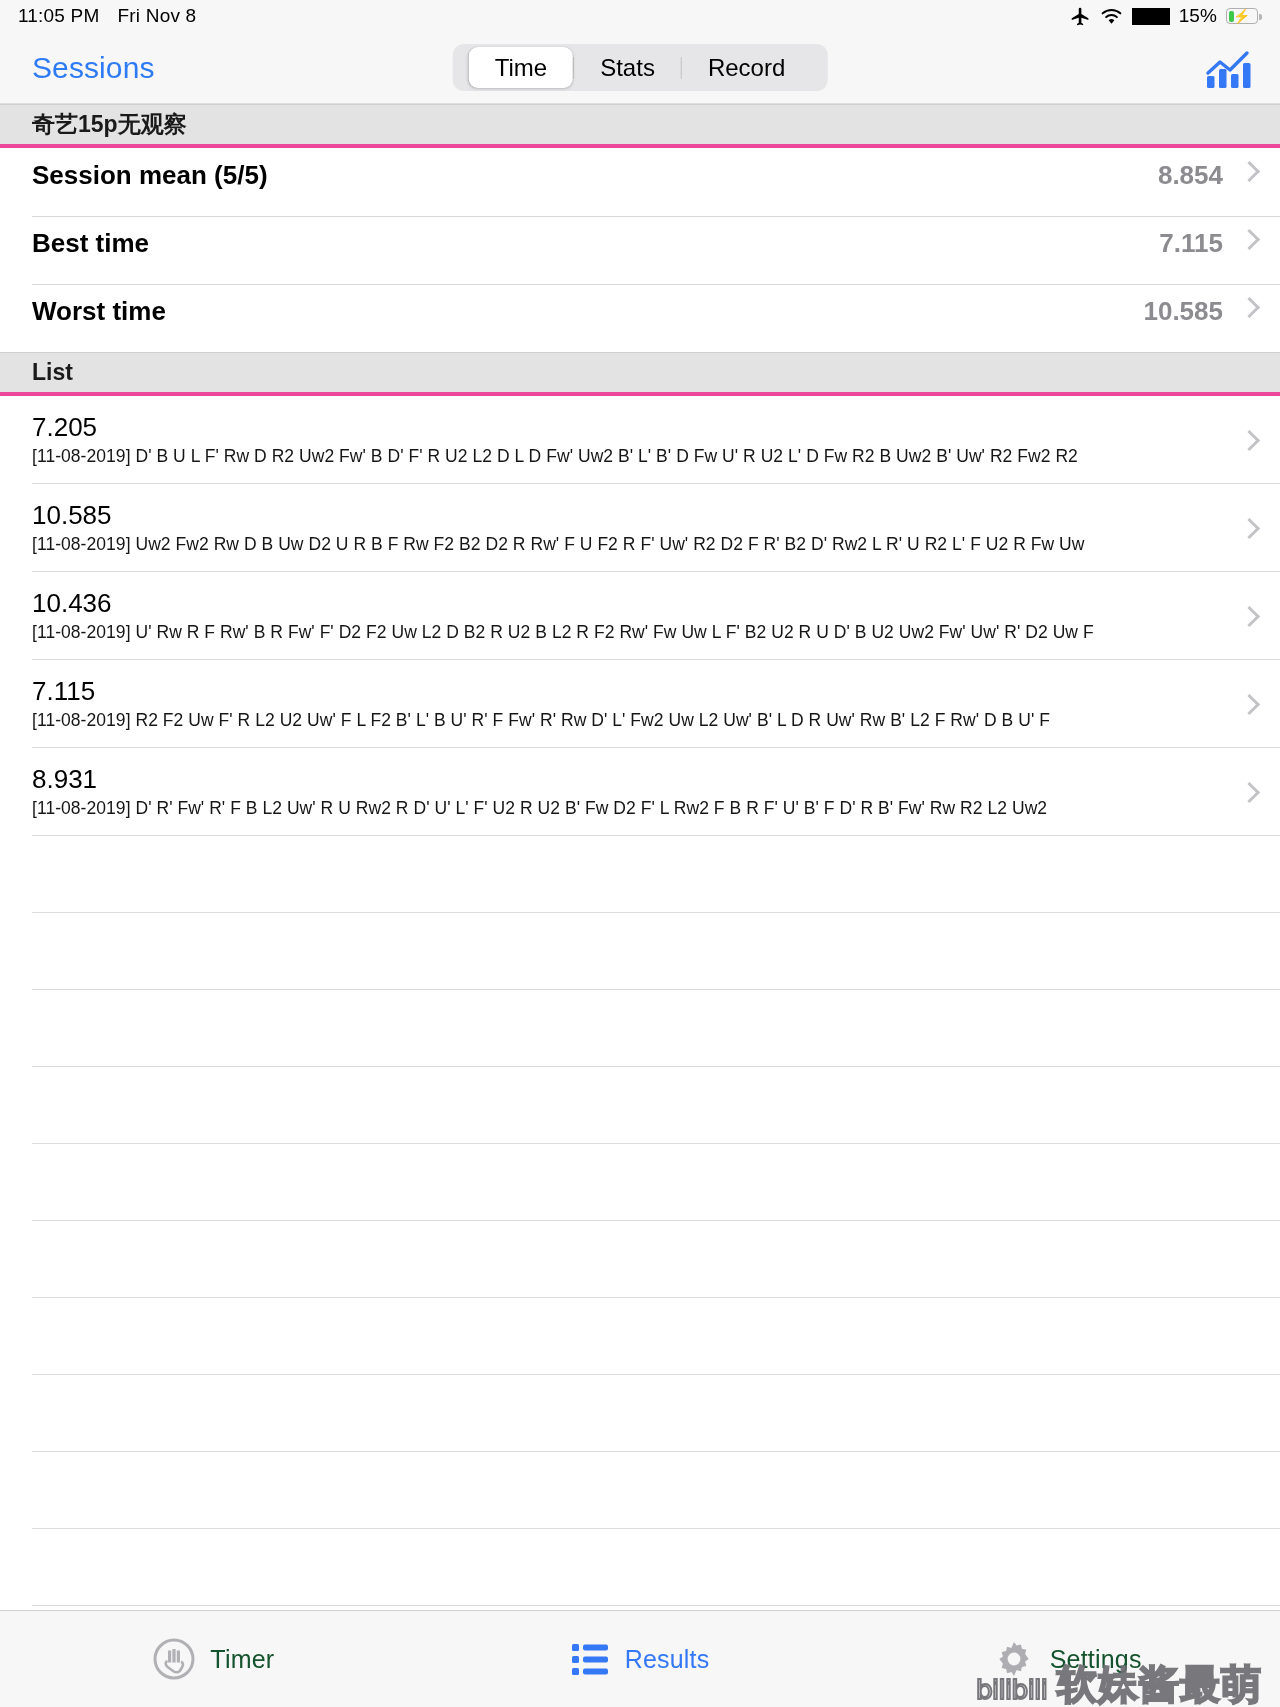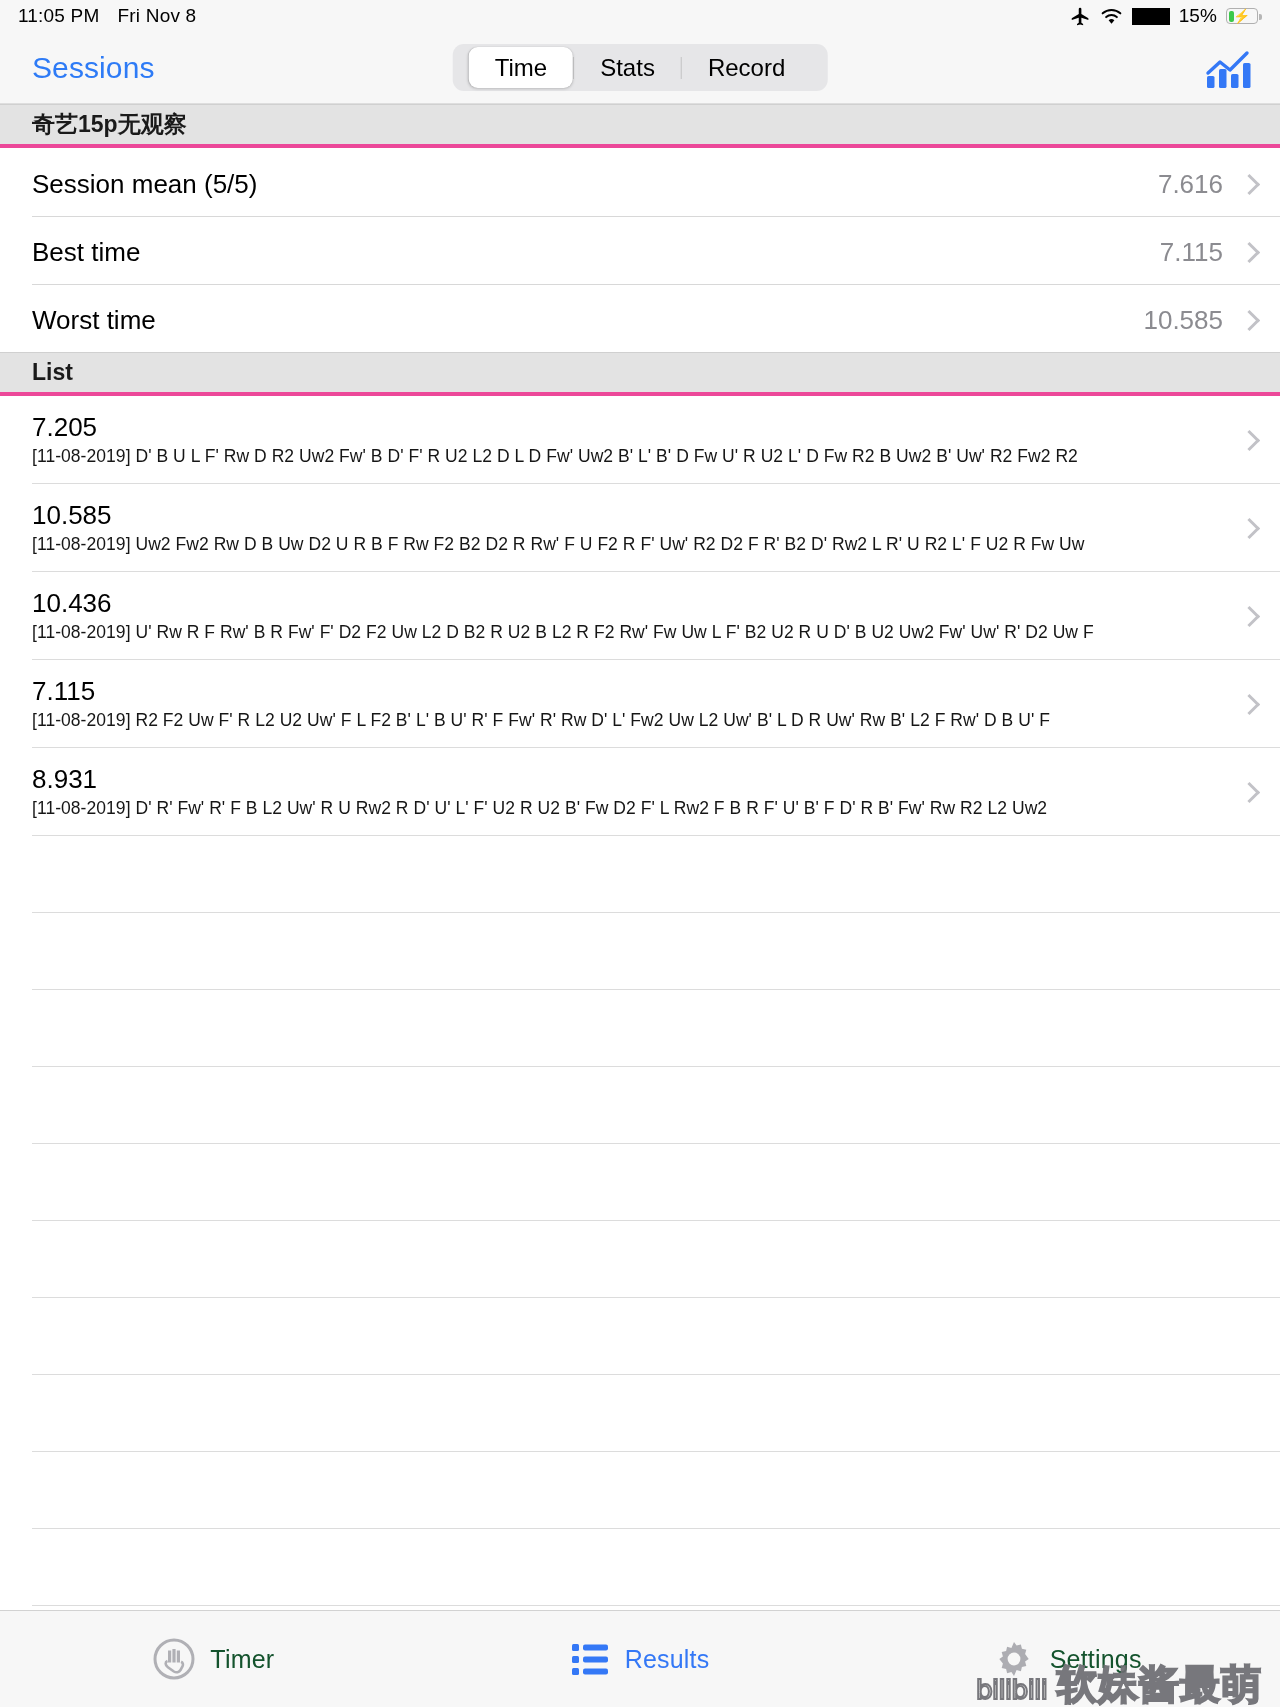--- a/index.html
+++ b/index.html
@@ -149,26 +149,26 @@
     color: #1a1a1a;
     border-top: 1px solid #d0d0d0;
     border-bottom: 4px solid #ec4899;
     flex: 0 0 auto;
   }
 
   
   .sum-row {
     height: 68px;
     display: flex;
-    align-items: center;
-    padding: 4px 26px 0 32px;
+    padding: 12px 26px 0 32px;
     background: #fff;
     position: relative;
     cursor: pointer;
     flex: 0 0 auto;
+    font-weight: bold;
   }
   .sum-row + .sum-row::before {
     content: "";
     position: absolute;
     left: 32px; right: 0; top: 0;
     height: 1px;
     background: #d8d8d8;
   }
   .sum-label {
     font-size: 26px;
@@ -358,21 +358,21 @@
         <rect x="28" y="27" width="7.5" height="14" rx="1.6" fill="#3478f6"></rect>
         <rect x="40" y="16" width="7.5" height="25" rx="1.6" fill="#3478f6"></rect>
       </svg>
     </div>
   </div>
 
   <div class="section-header">奇艺15p无观察</div>
 
   <div class="sum-row">
     <span class="sum-label">Session mean (5/5)</span>
-    <span class="sum-val">7.616</span>
+    <span class="sum-val">8.854</span>
     <span class="chev"></span>
   </div>
   <div class="sum-row">
     <span class="sum-label">Best time</span>
     <span class="sum-val">7.115</span>
     <span class="chev"></span>
   </div>
   <div class="sum-row">
     <span class="sum-label">Worst time</span>
     <span class="sum-val">10.585</span>

